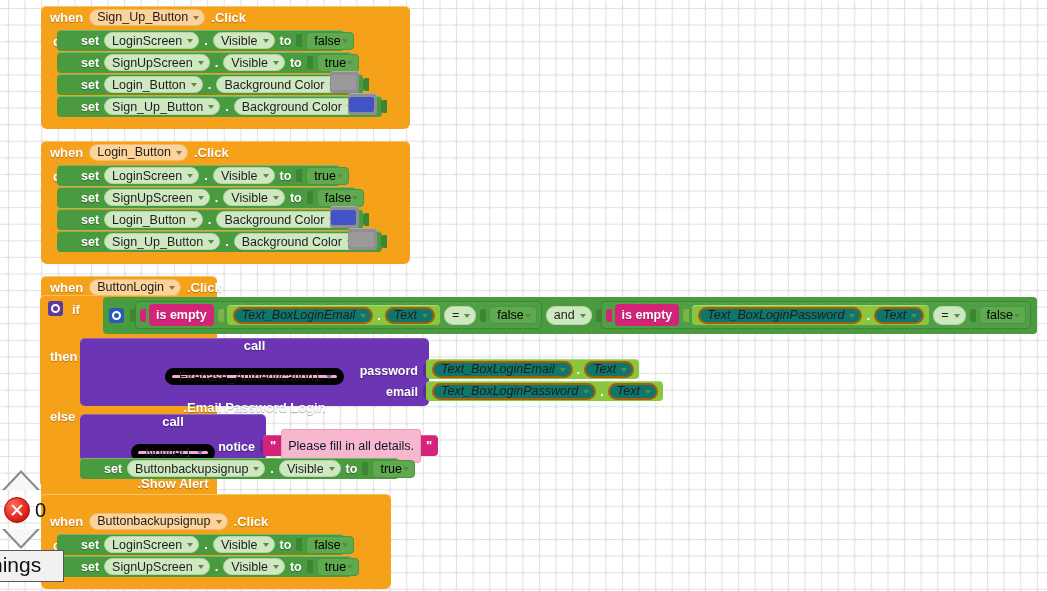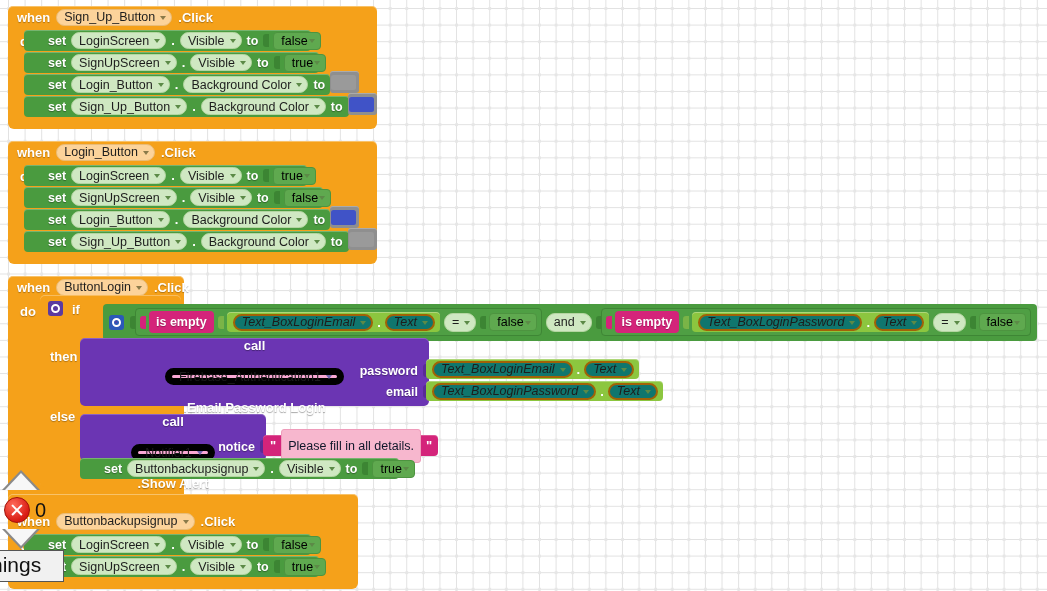--- a/index.html
+++ b/index.html
@@ -30,20 +30,21 @@
     pointer-events: none;
   }
   .blk { position: absolute; }
 
   
   .event {
     background: #f5a11a;
     border-radius: 5px 5px 6px 6px;
     box-shadow: inset 0 1px 0 rgba(255,255,255,.35);
     padding: 0;
+    margin-left: 33px;
   }
   .event-hdr {
     display: flex; align-items: center;
     height: 22px; padding: 0 8px 0 9px;
     color: #fff; font-size: 13px; font-weight: bold;
     text-shadow: 0 1px 1px rgba(0,0,0,.30);
     gap: 6px;
   }
   .event-body { display: flex; }
   .do-label {
@@ -193,21 +194,21 @@
   .gear {
     width: 9px; height: 9px; border-radius: 50%;
     border: 2.5px solid #fff; position: relative;
   }
   .gear::after {
     content:""; position:absolute; left:1px; top:1px;
     width:2px; height:2px; background:#5b3aa0; border-radius:50%;
   }
   .boolgrp-outer {
     display: inline-flex; align-items: center;
-    background: #4a9b3f; border-radius: 4px; padding: 3px 5px 4px 4px; margin-top: 7px;
+    background: #4a9b3f; border-radius: 4px; padding: 3px 5px 4px 4px;
   }
   .bool-inner {
     display: inline-flex; align-items: center; gap: 4px;
     border: 1px solid #3e8635; border-radius: 4px;
     padding: 2px 4px; background: #4f9f44;
   }
   .tri-up {
     width: 0; height: 0;
     border-left: 19px solid transparent;
     border-right: 19px solid transparent;

